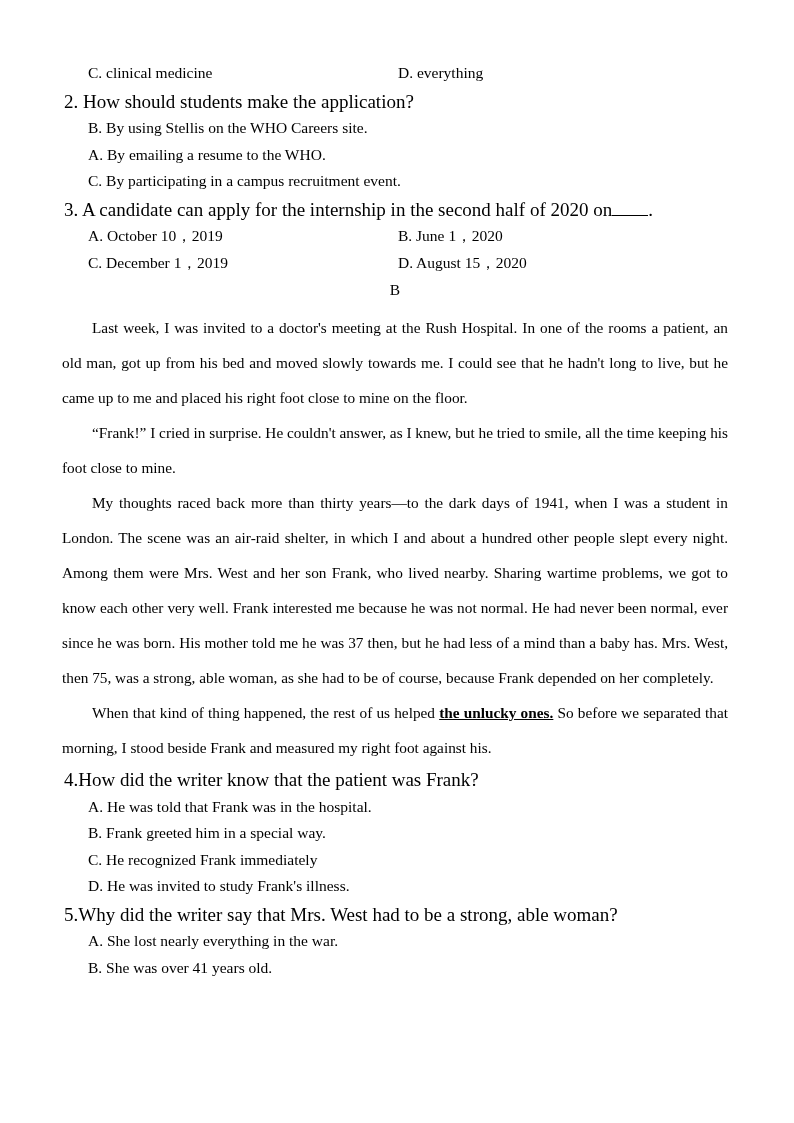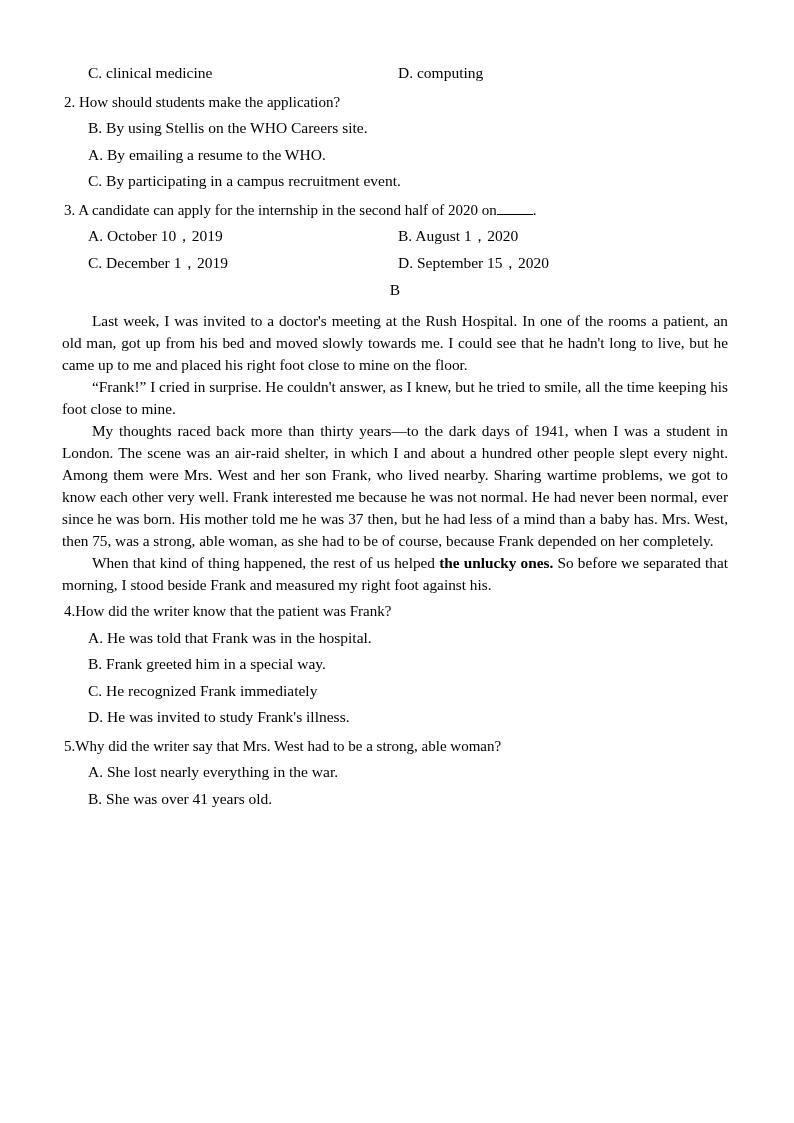--- a/index.html
+++ b/index.html
@@ -34,75 +34,76 @@
   }
   .opt-row .col1 {
     width: 310px;
     flex: none;
   }
   .opt-row .col2 {
     flex: 1;
   }
   .indent-2 { padding-left: 26px; justify-content: flex-end; }
   .q-line {
-    font-size: 15px;
+    font-size: 19px;
     line-height: 26.5px;
     padding-left: 2px;
   }
   .center {
     text-align: center;
     font-size: 15.5px;
     line-height: 28px;
   }
   .para {
     font-size: 15.3px;
-    line-height: 22px;
+    line-height: 35px;
     text-align: justify;
     text-justify: inter-word;
     text-indent: 30px;
     margin: 0;
   }
   .underline-bold {
+    text-decoration: underline;
     font-weight: bold;
   }
   .blank-underline {
     display: inline-block;
     border-bottom: 1px solid #000;
     width: 36px;
     height: 13px;
   }
   .body-block { margin-top: 6px; }
   .qblock { margin-top: 2px; }
 </style>
 </head>
 <body>
 
 <div class="page">
 
   <div class="opt-row indent-2">
     <span class="col1">C. clinical medicine</span>
-    <span class="col2">D. computing</span>
+    <span class="col2">D. everything</span>
   </div>
 
   <div class="qblock">
     <div class="q-line">2. How should students make the application?</div>
     <div class="line indent-2">B. By using Stellis on the WHO Careers site.</div>
     <div class="line indent-2">A. By emailing a resume to the WHO.</div>
     <div class="line indent-2">C. By participating in a campus recruitment event.</div>
   </div>
 
   <div class="qblock">
     <div class="q-line"><span>3. A candidate can apply for the internship in the second half of 2020 on</span><span class="blank-underline"></span><span>.</span></div>
     <div class="opt-row indent-2">
       <span class="col1">A. October 10，2019</span>
-      <span class="col2">B. August 1，2020</span>
+      <span class="col2">B. June 1，2020</span>
     </div>
     <div class="opt-row indent-2">
       <span class="col1">C. December 1，2019</span>
-      <span class="col2">D. September 15，2020</span>
+      <span class="col2">D. August 15，2020</span>
     </div>
   </div>
 
   <div class="center">B</div>
 
   <div class="body-block">
     <p class="para">Last week, I was invited to a doctor's meeting at the Rush Hospital. In one of the rooms a patient, an old man, got up from his bed and moved slowly towards me. I could see that he hadn't long to live, but he came up to me and placed his right foot close to mine on the floor.</p>
     <p class="para">“Frank!” I cried in surprise. He couldn't answer, as I knew, but he tried to smile, all the time keeping his foot close to mine.</p>
     <p class="para">My thoughts raced back more than thirty years—to the dark days of 1941, when I was a student in London. The scene was an air-raid shelter, in which I and about a hundred other people slept every night. Among them were Mrs. West and her son Frank, who lived nearby. Sharing wartime problems, we got to know each other very well. Frank interested me because he was not normal. He had never been normal, ever since he was born. His mother told me he was 37 then, but he had less of a mind than a baby has. Mrs. West, then 75, was a strong, able woman, as she had to be of course, because Frank depended on her completely.</p>
     <p class="para"><span>When that kind of thing happened, the rest of us helped </span><span class="underline-bold">the unlucky ones.</span><span> So before we separated that morning, I stood beside Frank and measured my right foot against his.</span></p>

